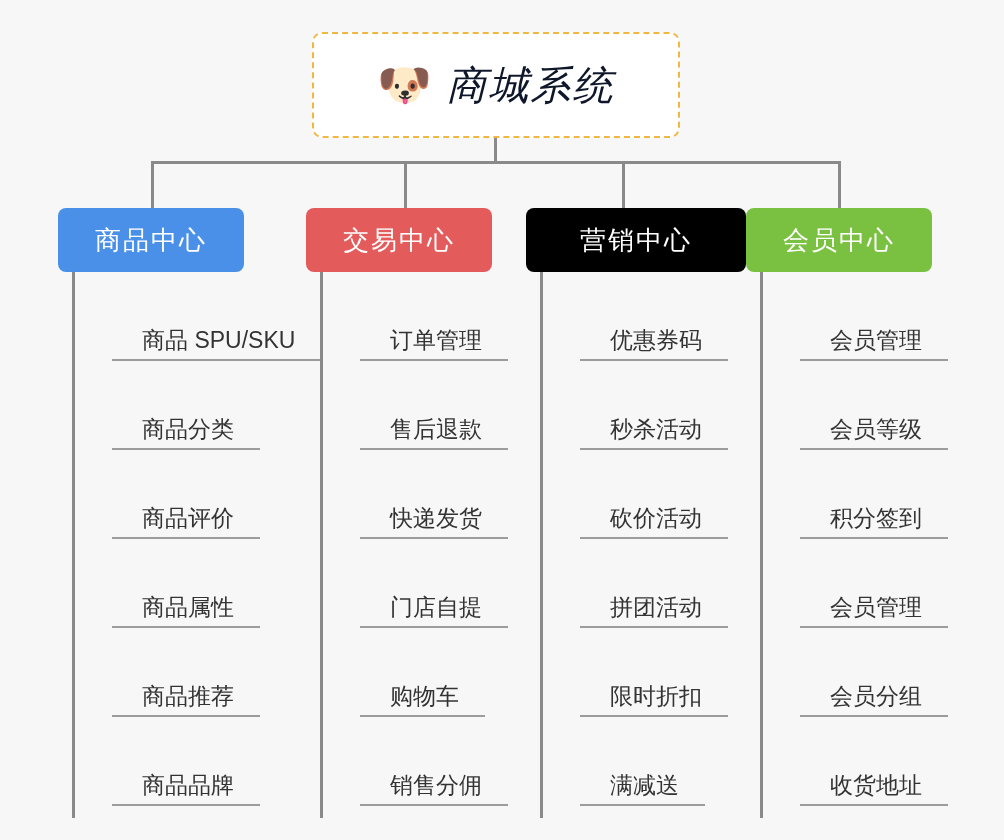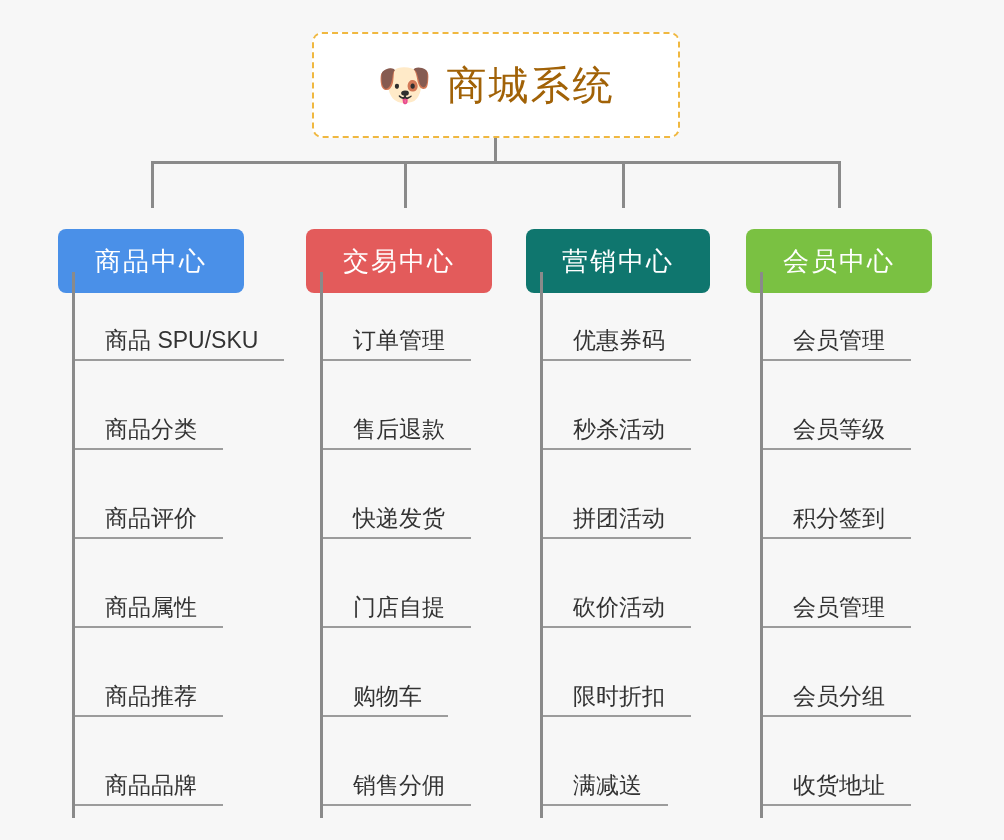--- a/index.html
+++ b/index.html
@@ -37,39 +37,39 @@
     justify-content: center;
     gap: 14px;
   }
   .root-emoji {
     font-size: 44px;
     line-height: 1;
     display: block;
   }
   .root-title {
     font-size: 40px;
-    color: #a16207;
+    color: #0f172a;
     letter-spacing: 2px;
     line-height: 1;
     white-space: nowrap;
+    font-style: italic;
   }
 
   
   .conn {
     position: absolute;
     background: #8a8a8a;
   }
   .conn-v { width: 3px; }
   .conn-h { height: 3px; }
 
   
   .column {
     position: absolute;
     top: 208px;
-    margin-top: 21px;
   }
   .cat-box {
     height: 64px;
     border-radius: 8px;
     display: flex;
     align-items: center;
     justify-content: center;
     color: #ffffff;
     font-size: 26px;
     letter-spacing: 2px;
@@ -87,20 +87,21 @@
   .leaf-list {
     position: absolute;
     top: 272px;
     padding-left: 3px;
   }
   .leaf-item {
     height: 89px;
     display: flex;
     align-items: flex-end;
     box-sizing: border-box;
+    margin-left: 37px;
   }
   .leaf-label {
     display: inline-block;
     font-size: 23px;
     color: #333333;
     white-space: nowrap;
     padding: 0 26px 6px 30px;
     border-bottom: 2px solid #9c9c9c;
     line-height: 1.1;
   }
@@ -172,37 +173,37 @@
       </div>
     <div class="leaf-item">
         <span class="leaf-label">购物车</span>
       </div>
     <div class="leaf-item">
         <span class="leaf-label">销售分佣</span>
       </div>
   </div>
 
   <div class="column" style="left:526px; width:186px;">
-    <div class="cat-box" style="background:#0f766e; width:184px;">
+    <div class="cat-box" style="background:#000000; width:220px;">
       <span>营销中心</span>
     </div>
   </div>
   <div class="leaf-rail" style="left:540px; height:546px;"></div>
   <div class="leaf-list" style="left:540px;">
     <div class="leaf-item">
         <span class="leaf-label">优惠券码</span>
       </div>
     <div class="leaf-item">
         <span class="leaf-label">秒杀活动</span>
       </div>
     <div class="leaf-item">
+        <span class="leaf-label">砍价活动</span>
+      </div>
+    <div class="leaf-item">
         <span class="leaf-label">拼团活动</span>
-      </div>
-    <div class="leaf-item">
-        <span class="leaf-label">砍价活动</span>
       </div>
     <div class="leaf-item">
         <span class="leaf-label">限时折扣</span>
       </div>
     <div class="leaf-item">
         <span class="leaf-label">满减送</span>
       </div>
   </div>
 
   <div class="column" style="left:746px; width:154px;">

